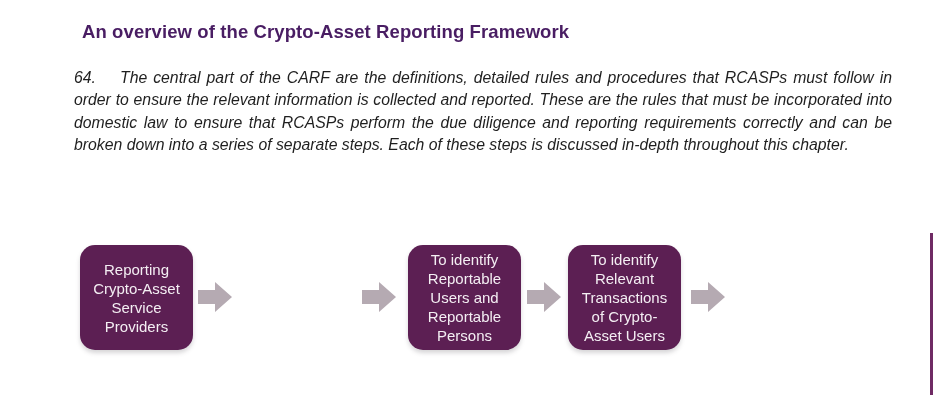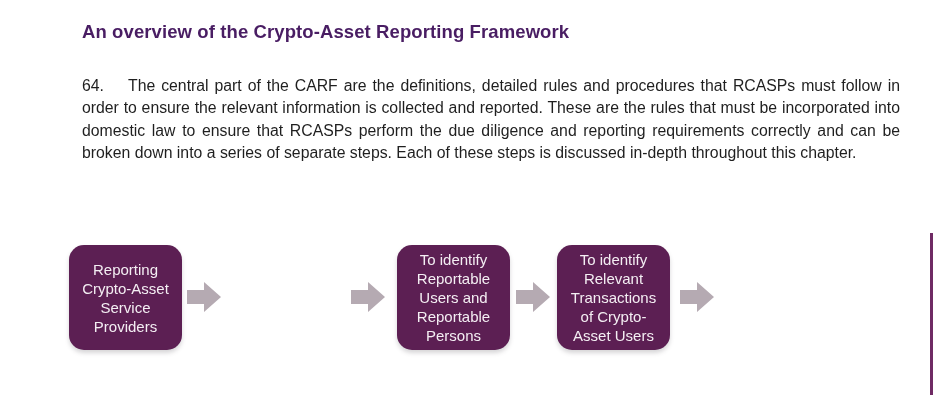--- a/index.html
+++ b/index.html
@@ -23,34 +23,35 @@
     font-size: 18.5px;
     font-weight: bold;
     letter-spacing: 0.1px;
     color: var(--heading-purple, #491d63);
   }
   .para {
     position: absolute;
     left: 73px;
     top: 66px;
     width: 818px;
-    margin: 9px;
+    margin: 1px;
     font-size: 15.8px;
     line-height: 22.3px;
     text-align: justify;
     text-align-last: left;
     color: var(--body-text, #1f1f1f);
+    font-style: italic;
   }
   .para-number {
     display: inline-block;
     width: 46px;
   }
   .flow {
     position: absolute;
-    left: 69px;
+    left: 80px;
     top: 245px;
     width: 770px;
     height: 105px;
     padding-left: 12px;
   }
   .step {
     position: absolute;
     top: 0;
     width: 113px;
     height: 105px;

